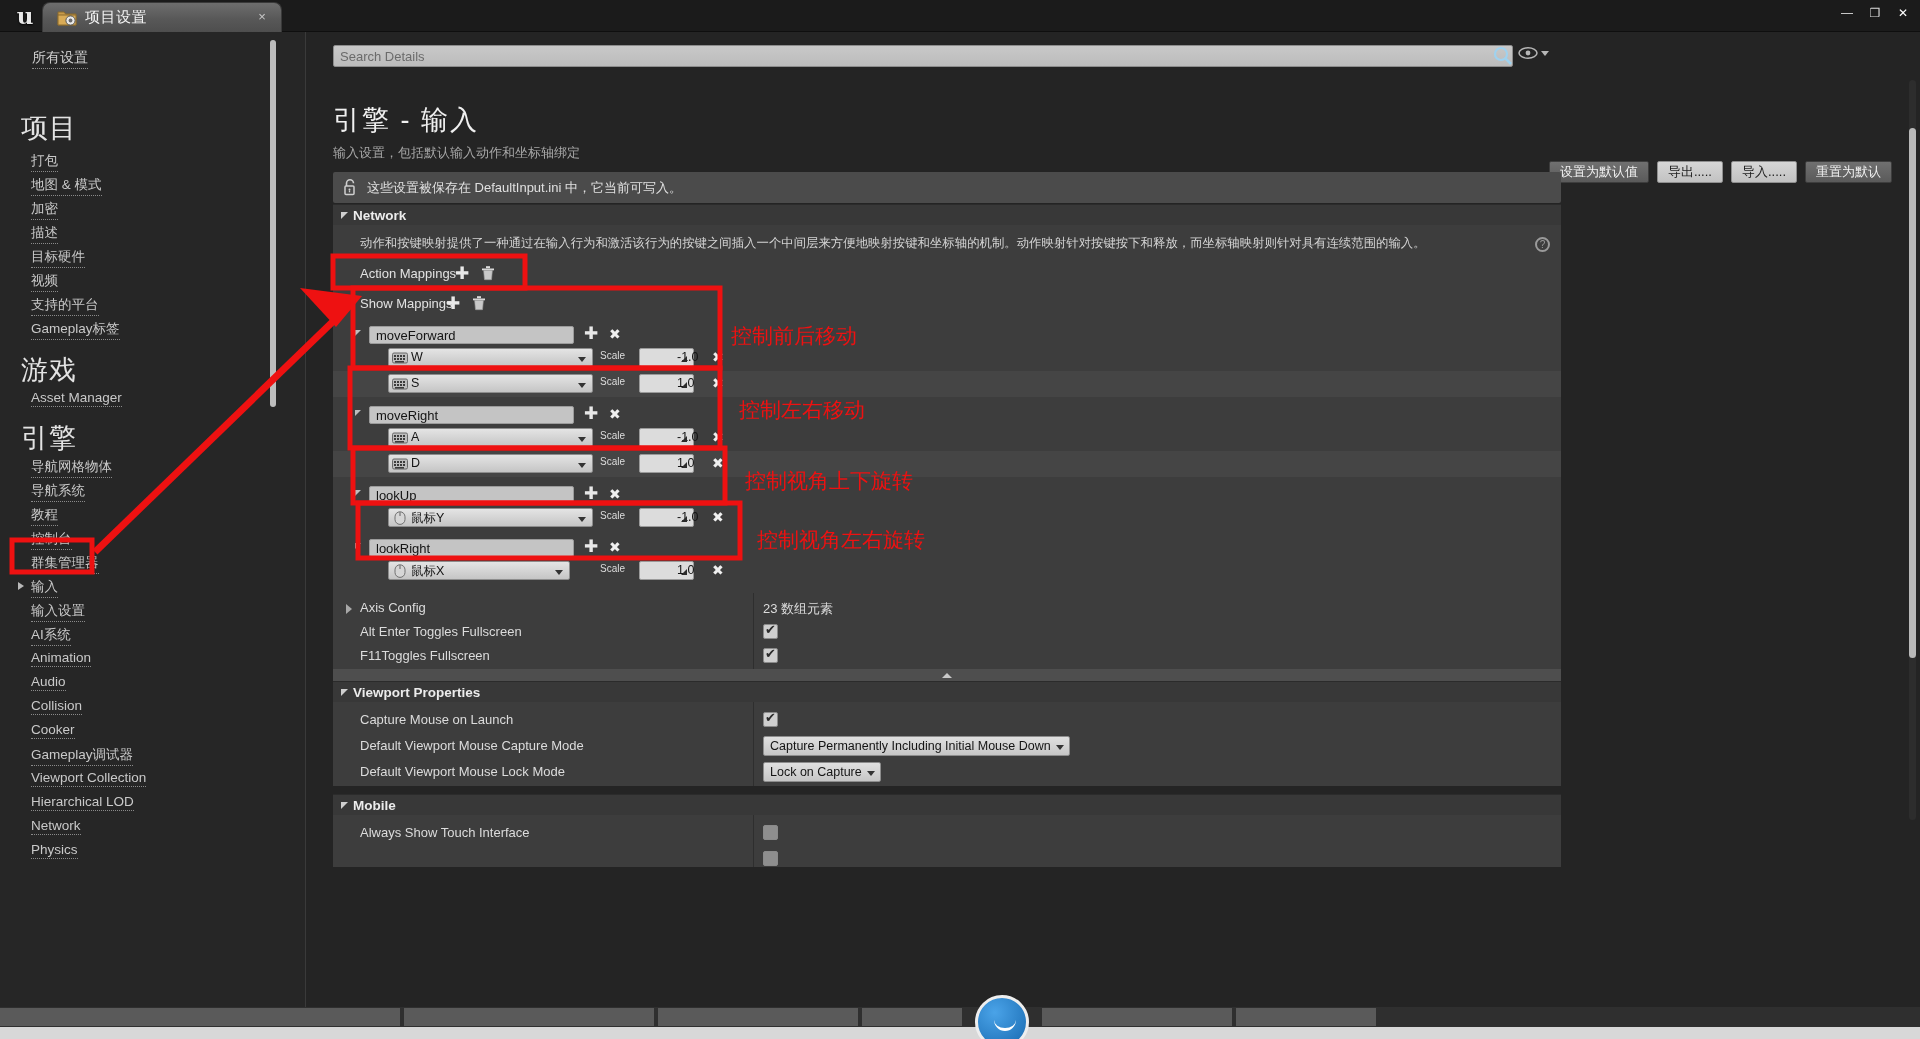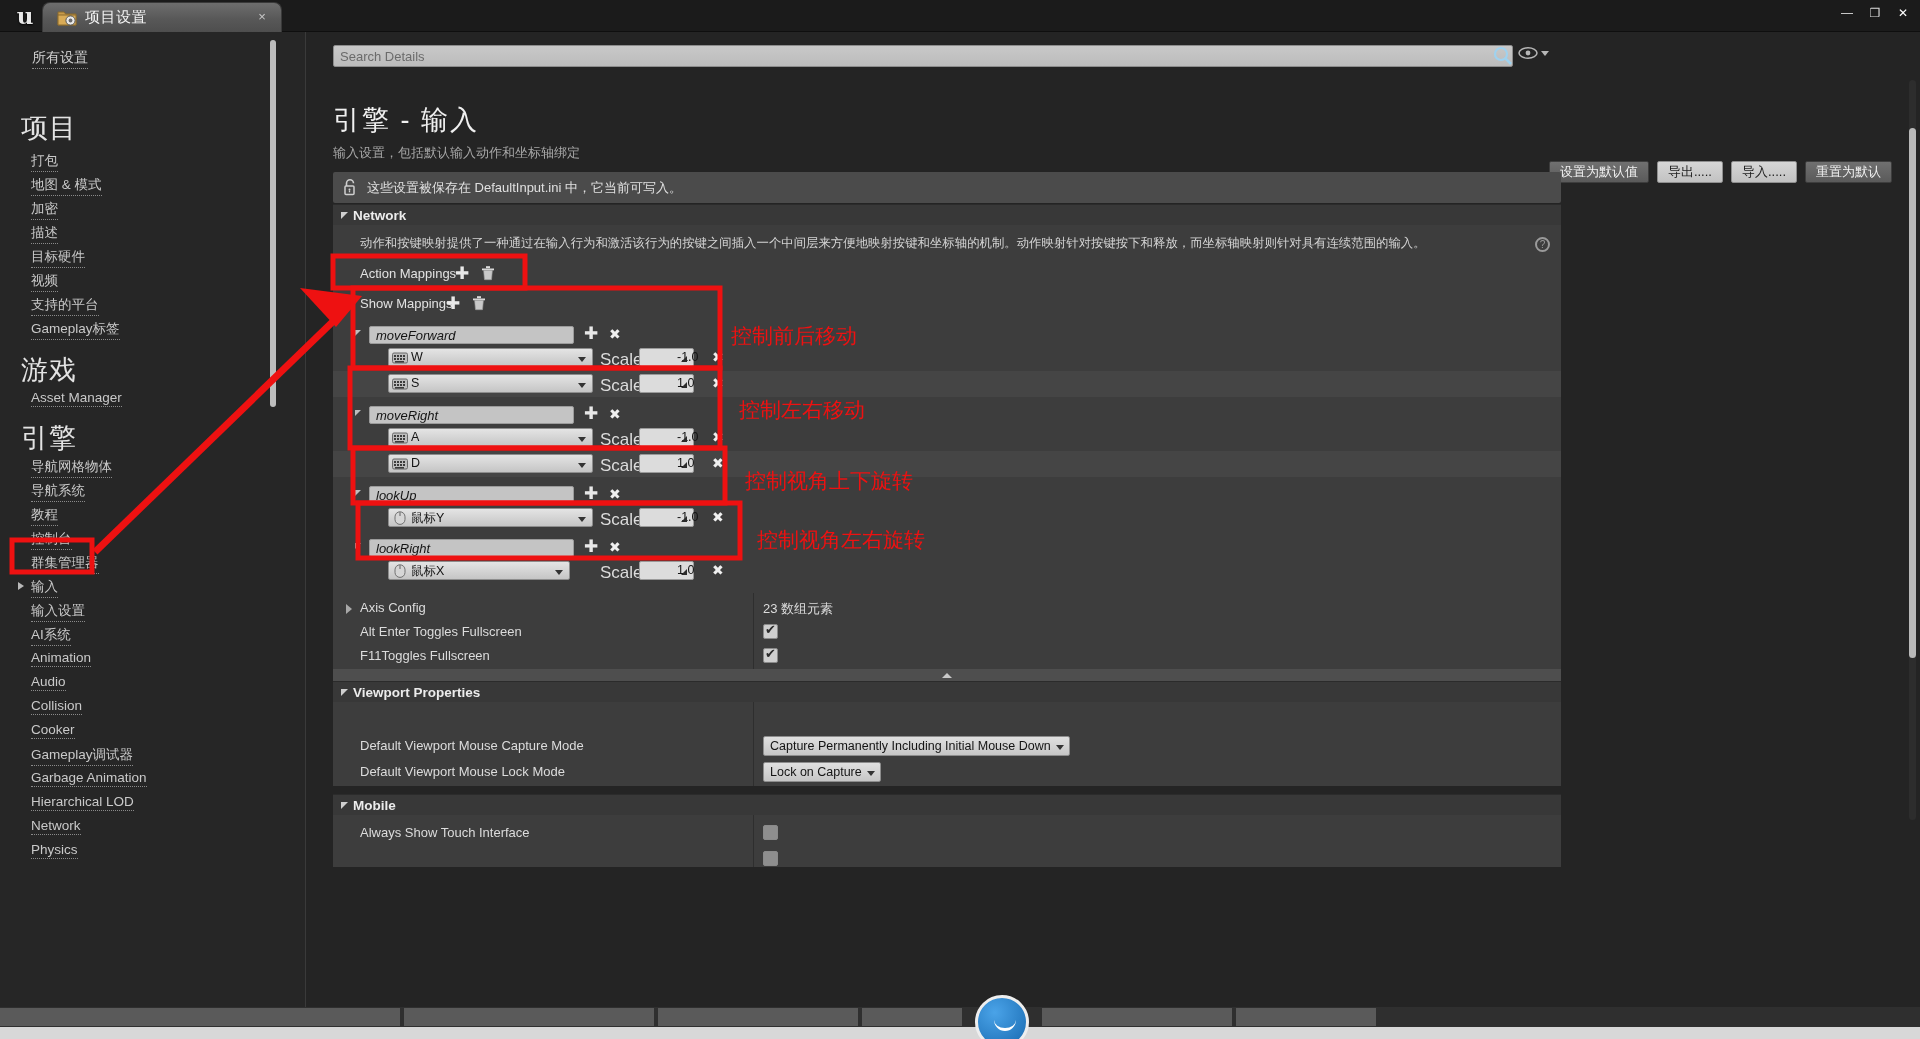--- a/index.html
+++ b/index.html
@@ -177,21 +177,21 @@
   .grp-row { position: absolute; }
   .grp-tri {
     position: absolute; left: 0px; top: 7px; width: 0; height: 0;
     border-left: 6px solid #bdbdbd; border-bottom: 6px solid transparent;
   }
   .name-field {
     position: absolute; height: 18px;
     background: #c4c4c4; border: 1px solid #9b9b9b; border-radius: 2px;
   }
   .name-field span {
-    position: absolute; left: 6px; top: 1px; font-size: 13px; color: #141414; font-style: italic;
+    position: absolute; left: 6px; top: 1px; font-size: 13px; color: #141414;
   }
   .x-icon {
     position: absolute; color: #f0f0f0; font-size: 14px; font-weight: bold;
   }
 
   
   .key-row { position: absolute; }
   .key-row.alt { background: #454545; }
   .combo {
     position: absolute; height: 19px;
@@ -200,21 +200,21 @@
   }
   .combo .kicon { position: absolute; left: 3px; top: 2px; }
   .combo .ktxt {
     position: absolute; left: 22px; top: 1px; font-size: 12.5px; color: #141414;
   }
   .combo .caret {
     position: absolute; right: 6px; top: 8px; width: 0; height: 0;
     border-top: 5px solid #333; border-left: 4.5px solid transparent;
     border-right: 4.5px solid transparent;
   }
-  .scale-lbl { position: absolute; font-size: 17px; color: #dcdcdc; }
+  .scale-lbl { position: absolute; font-size: 10px; color: #dcdcdc; }
   .spin {
     position: absolute; width: 55px; height: 19px;
     background: #dcdcdc; border: 1px solid #9a9a9a; border-radius: 2px;
   }
   .spin .v {
     position: absolute; left: 5px; top: 1px; font-size: 12.5px; color: #141414; margin-left: 32px;
   }
   .spin .drag {
     position: absolute; right: 4px; top: 3px; width: 12px; height: 12px;
   }
@@ -359,21 +359,21 @@
     <div class="sb-item" style="top:522px">群集管理器</div>
     <div class="sb-arrow" style="top:550px"></div>
     <div class="sb-item" style="top:546px">输入</div>
     <div class="sb-item" style="top:570px">输入设置</div>
     <div class="sb-item" style="top:594px">AI系统</div>
     <div class="sb-item" style="top:618px">Animation</div>
     <div class="sb-item" style="top:642px">Audio</div>
     <div class="sb-item" style="top:666px">Collision</div>
     <div class="sb-item" style="top:690px">Cooker</div>
     <div class="sb-item" style="top:714px">Gameplay调试器</div>
-    <div class="sb-item" style="top:738px">Garbage Animation</div>
+    <div class="sb-item" style="top:738px">Viewport Collection</div>
     <div class="sb-item" style="top:762px">Hierarchical LOD</div>
     <div class="sb-item" style="top:786px">Network</div>
     <div class="sb-item" style="top:810px">Physics</div>
 
     <div class="sb-scroll-track"></div>
     <div class="sb-divider"></div>
   </div>
 
   <div class="main">
 
@@ -662,20 +662,24 @@
     </div>
 
     <div class="collapse-handle" style="left:27px; top:637px; width:1228px;"></div>
 
     <div class="sect-hdr" style="left:27px; top:649px; width:1228px;">
       <div class="tri"></div>
       <div class="lbl">Viewport Properties</div>
     </div>
     <div class="panel-body" style="left:27px; top:670px; width:1228px; height:84px;">
       <div class="prop-split" style="left:420px; top:0; height:84px;"></div>
+      <div class="prop-row" style="left:0; top:6px; width:1228px;">
+        <div class="pname">Capture Mouse on Launch</div>
+        <div class="checkbox on" style="left:430px; top:4px;"></div>
+      </div>
       <div class="prop-row" style="left:0; top:32px; width:1228px;">
         <div class="pname">Default Viewport Mouse Capture Mode</div>
         <div class="dropdown" style="left:430px; top:2px;">
           <span>Capture Permanently Including Initial Mouse Down</span>
           <span class="dc"></span>
         </div>
       </div>
       <div class="prop-row" style="left:0; top:58px; width:1228px;">
         <div class="pname">Default Viewport Mouse Lock Mode</div>
         <div class="dropdown" style="left:430px; top:2px;">

